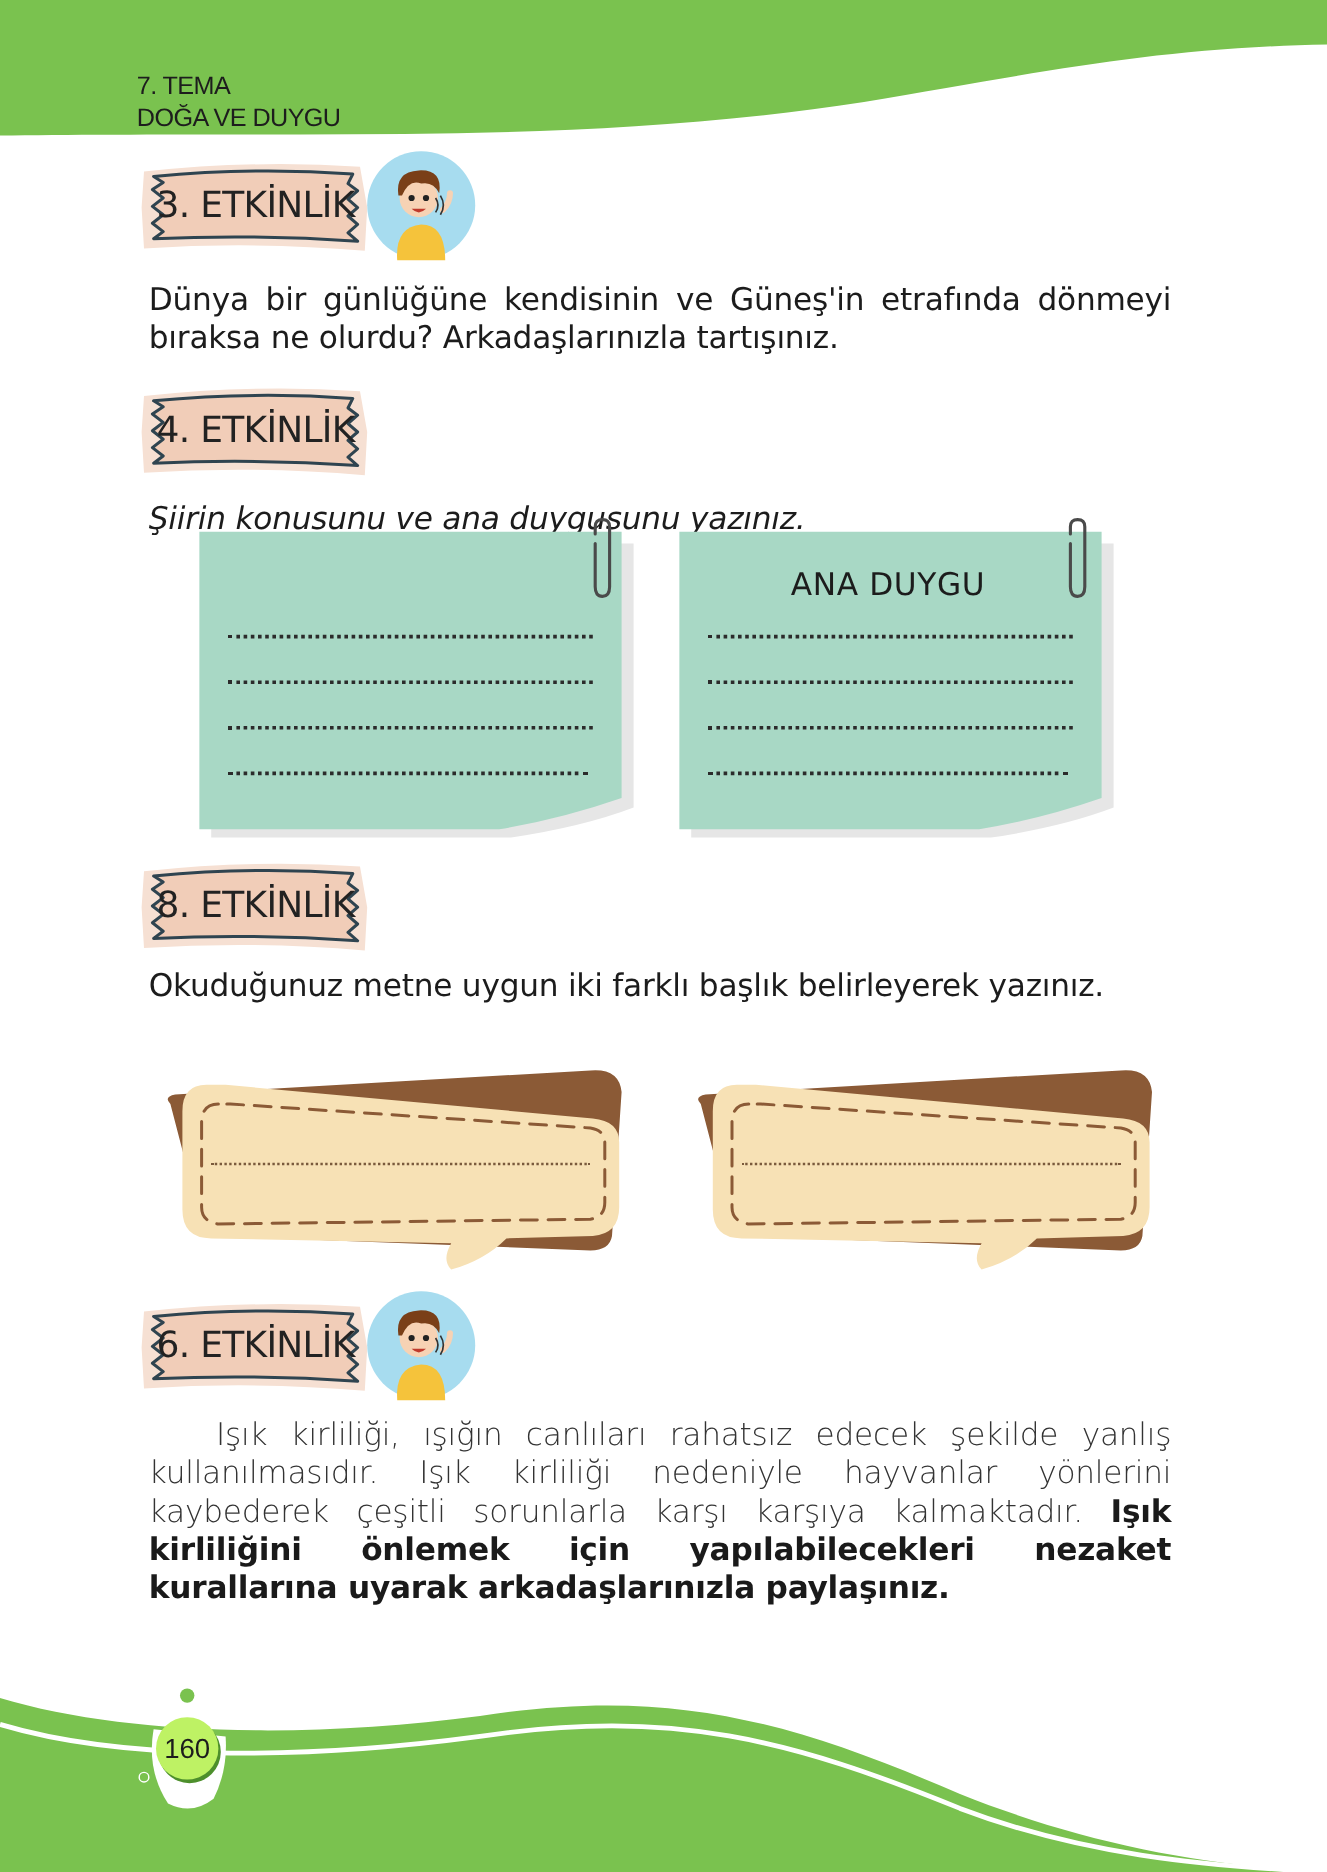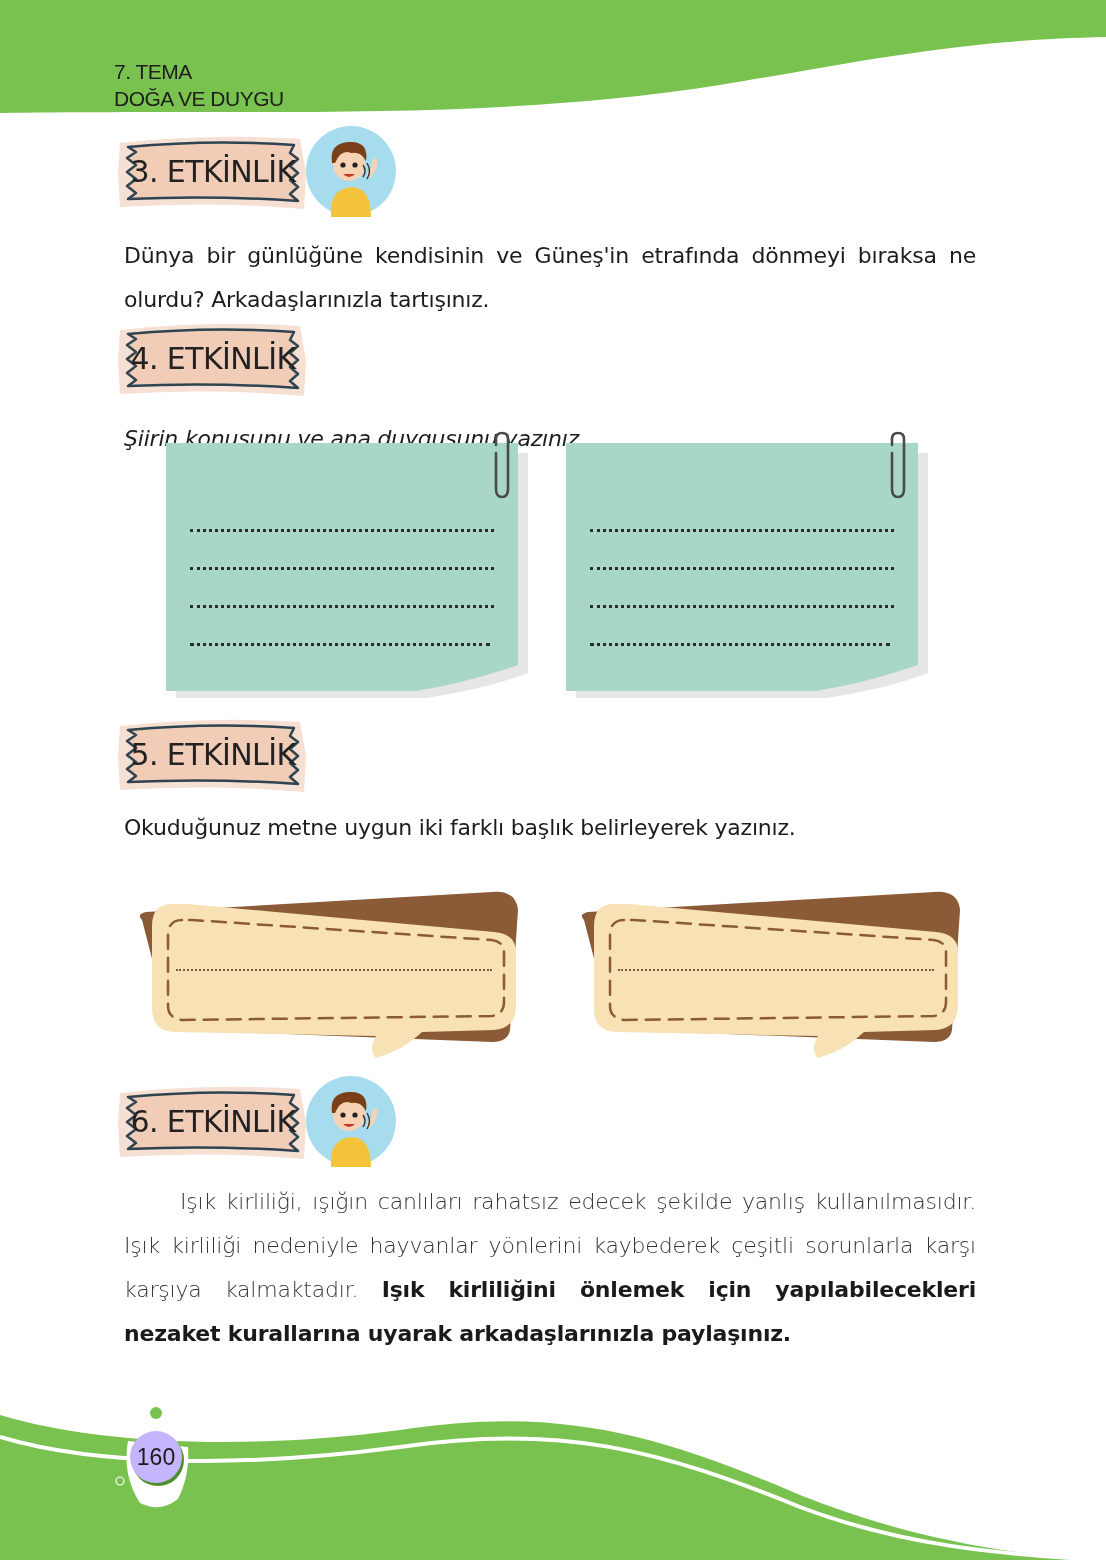--- a/index.html
+++ b/index.html
@@ -26,21 +26,21 @@
       position: absolute; left: 0; top: 0; width: 190px; height: 76px;
       display: flex; align-items: center; justify-content: center;
       font-family: "DejaVu Sans", sans-serif; font-size: 30px; color: #222;
       letter-spacing: -0.6px; padding-left: 4px;
     }
 
     .avatar { position: absolute; width: 92px; height: 92px; }
 
     .para {
       position: absolute; left: 124px; width: 852px;
-      font-family: "DejaVu Sans", sans-serif; font-size: 22px; line-height: 44px;
+      font-family: "DejaVu Sans", sans-serif; font-size: 26px; line-height: 32px;
       color: #1c1c1c; text-align: justify; letter-spacing: -0.2px;
     }
     .para.light { font-weight: 300; color: #333; }
     .para b { font-weight: 700; color: #1a1a1a; }
 
     
     .note { position: absolute; width: 370px; height: 265px; }
     .note svg.bg { position: absolute; left: 0; top: 0; }
     .note-title {
       position: absolute; left: 0; top: 30px; width: 348px; text-align: center;
@@ -52,21 +52,21 @@
       border-top: 3px dotted #2b2b2b;
     }
 
     
     .bubble { position: absolute; width: 400px; height: 170px; }
     .bubble svg { position: absolute; left: 0; top: 0; }
 
     .footer-wave { position: absolute; left: 0; top: 1395px; width: 1106px; height: 165px; }
     .page-badge {
       position: absolute; left: 130px; top: 1431px; width: 52px; height: 52px;
-      border-radius: 50%; background: #c4b5fd; box-shadow: 2px 3px 0 #4d8f2c;
+      border-radius: 50%; background: #bef264; box-shadow: 2px 3px 0 #4d8f2c;
       display: flex; align-items: center; justify-content: center;
       font-family: "Liberation Sans", sans-serif; font-size: 23px; color: #1c1c1c;
     }
   </style>
 </head>
 <body>
 
 <svg class="header-wave" viewBox="0 0 1106 120" preserveAspectRatio="none">
   <path d="M0,0 H1106 V37 C960,40 870,60 720,85 C560,110 400,112 250,112 C150,112 60,112 0,113 Z" fill="#7ac24f"></path>
 </svg>
@@ -121,32 +121,33 @@
 </div>
 
 <div class="note" style="left:566px; top:443px;">
   <svg class="bg" width="370" height="265" viewBox="0 0 370 265">
     <path d="M10,10 H362 V230 Q320,246 260,255 H10 Z" fill="#e6e6e6"></path>
     <path d="M0,0 H352 V222 Q300,240 250,248 H0 Z" fill="#a8d8c5"></path>
   </svg>
   <svg class="abs" style="left:322px; top:-12px;" width="20" height="70" viewBox="0 0 20 70">
     <path d="M4,14 V8 Q4,2 10,2 Q16,2 16,8 V58 Q16,66 10,66 Q4,66 4,58 V22" fill="none" stroke="#4a4a4a" stroke-width="2.6" stroke-linecap="round"></path>
   </svg>
+  <div class="note-title">ANA DUYGU</div>
   <div class="note-line" style="top:86px;"></div>
   <div class="note-line" style="top:124px;"></div>
   <div class="note-line" style="top:162px;"></div>
   <div class="note-line" style="top:200px; width:300px;"></div>
 </div>
 
 <div class="banner" style="left:114px; top:716px;">
   <svg width="196" height="82" viewBox="0 0 196 82">
     <path d="M6,10 Q98,0 186,6 L192,40 L190,76 Q98,68 6,74 L4,40 Z" fill="#f6e0d3"></path>
     <path d="M14,14 Q98,6 180,12 L176,20 L184,26 L176,33 L184,40 L176,47 L184,54 L176,61 L184,68 Q98,62 14,66 L22,60 L13,53 L22,46 L13,39 L22,32 L13,25 L22,19 Z" fill="#f1cdb8" stroke="#2f4450" stroke-width="2.5" stroke-linejoin="round"></path>
   </svg>
-  <div class="banner-label">5. ETKİNLİK</div>
+  <div class="banner-label">8. ETKİNLİK</div>
 </div>
 <div class="para" style="top:806px;">Okuduğunuz metne uygun iki farklı başlık belirleyerek yazınız.</div>
 
 <div class="bubble" style="left:132px; top:890px;">
   <svg width="400" height="170" viewBox="0 0 400 170">
     <path d="M10,30 Q4,24 14,22 L360,2 Q384,0 386,20 L378,140 Q376,152 360,152 L50,140 Q40,140 36,130 Z" fill="#8b5a36"></path>
     <path d="M40,14 Q20,14 20,36 V118 Q20,142 44,142 L244,146 Q236,160 244,168 Q272,160 290,142 L362,140 Q384,138 384,116 V62 Q384,44 362,42 L56,14 Z" fill="#f7e1b5"></path>
     <path d="M50,30 Q38,30 36,42 V116 Q36,128 50,130 L360,126 Q372,124 372,112 V62 Q372,52 360,50 L60,30 Z" fill="none" stroke="#8b5a36" stroke-width="2.5" stroke-dasharray="14,9" stroke-linecap="round"></path>
   </svg>
   <div class="note-line" style="left:44px; top:79px; width:316px; border-top:2px dotted #7a5a3c;"></div>

